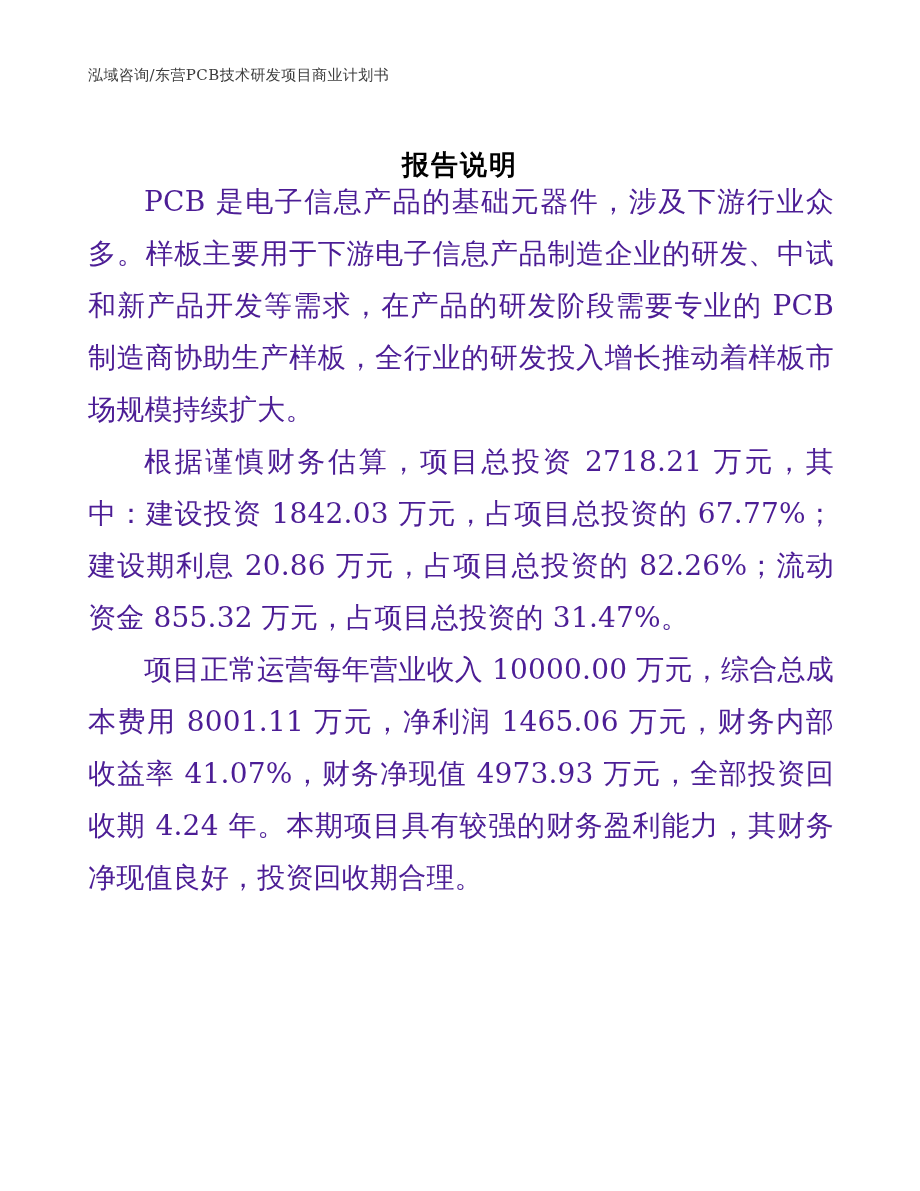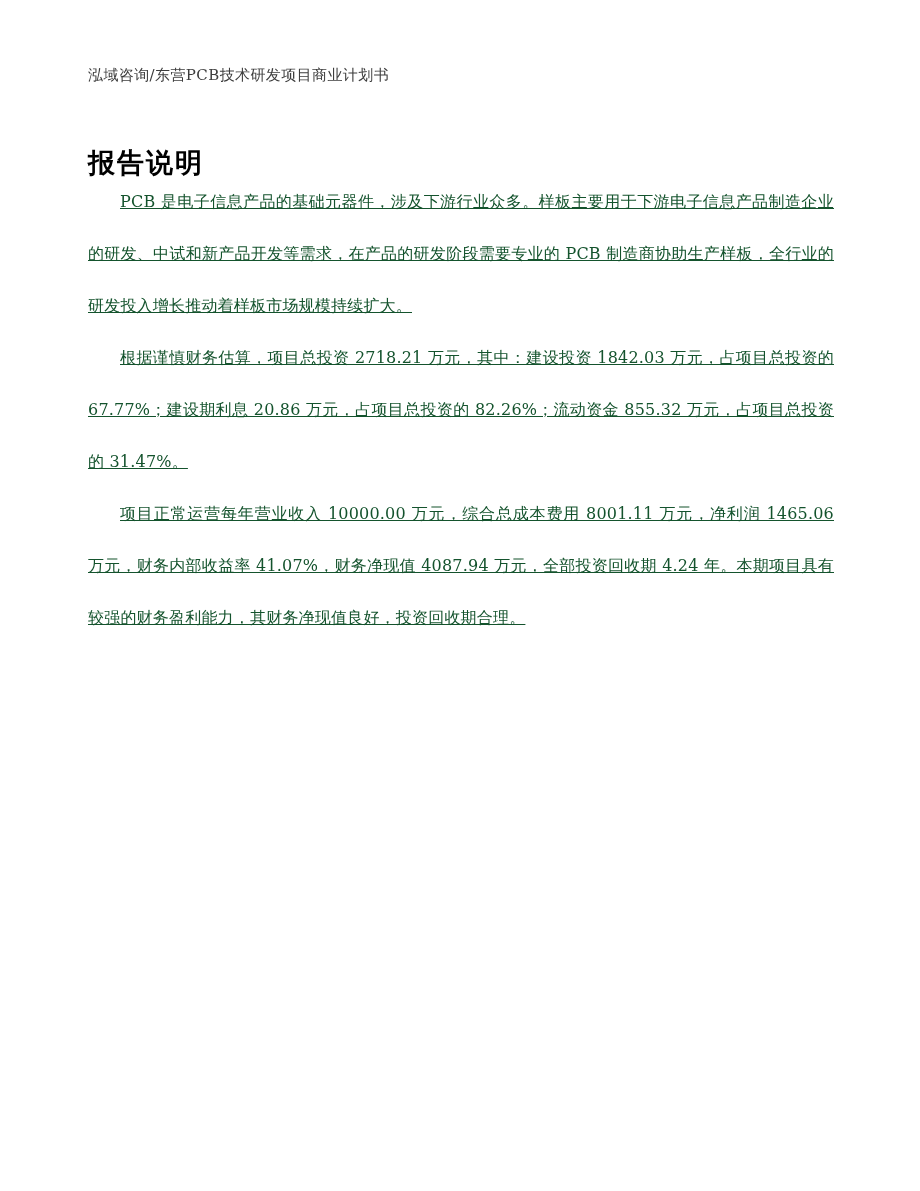--- a/index.html
+++ b/index.html
@@ -33,49 +33,48 @@
     color: #3c3c3c;
     white-space: nowrap;
   }
 
   
   .section-title {
     position: absolute;
     top: 112px;
     left: 88px;
     width: 744px;
-    text-align: left;
-    font-family: Liberation Mono, monospace;
+    text-align: center;
+    font-family: Liberation Serif, serif;
     font-size: 27px;
     font-weight: bold;
     line-height: 38px;
     letter-spacing: 2px;
     color: #000000;
   }
 
   
   .body-block {
     position: absolute;
     top: 160px;
     left: 88px;
     width: 746px;
   }
 
   .para {
     font-family: "DejaVu Serif", "Liberation Serif", serif;
-    font-size: 16px;
+    font-size: 28px;
     line-height: 52px;
-    color: #14532d;
+    color: #4c1d95;
     text-align: justify;
     text-justify: inter-ideograph;
     text-indent: 2em;
     margin: 0 0 0 0;
     letter-spacing: 0.2px;
     word-break: break-all;
-    text-decoration: underline;
   }
 
   .para + .para {
     margin-top: 0;
   }
 </style>
 </head>
 <body>
 
 <div class="page">
@@ -83,18 +82,18 @@
   <div class="doc-header">泓域咨询/东营PCB技术研发项目商业计划书</div>
 
   <h1 class="section-title">报告说明</h1>
 
   <div class="body-block">
 
     <p class="para">PCB 是电子信息产品的基础元器件，涉及下游行业众多。样板主要用于下游电子信息产品制造企业的研发、中试和新产品开发等需求，在产品的研发阶段需要专业的 PCB 制造商协助生产样板，全行业的研发投入增长推动着样板市场规模持续扩大。</p>
 
     <p class="para">根据谨慎财务估算，项目总投资 2718.21 万元，其中：建设投资 1842.03 万元，占项目总投资的 67.77%；建设期利息 20.86 万元，占项目总投资的 82.26%；流动资金 855.32 万元，占项目总投资的 31.47%。</p>
 
-    <p class="para">项目正常运营每年营业收入 10000.00 万元，综合总成本费用 8001.11 万元，净利润 1465.06 万元，财务内部收益率 41.07%，财务净现值 4087.94 万元，全部投资回收期 4.24 年。本期项目具有较强的财务盈利能力，其财务净现值良好，投资回收期合理。</p>
+    <p class="para">项目正常运营每年营业收入 10000.00 万元，综合总成本费用 8001.11 万元，净利润 1465.06 万元，财务内部收益率 41.07%，财务净现值 4973.93 万元，全部投资回收期 4.24 年。本期项目具有较强的财务盈利能力，其财务净现值良好，投资回收期合理。</p>
 
 
   </div>
 
 </div>
 
 </body></html>

